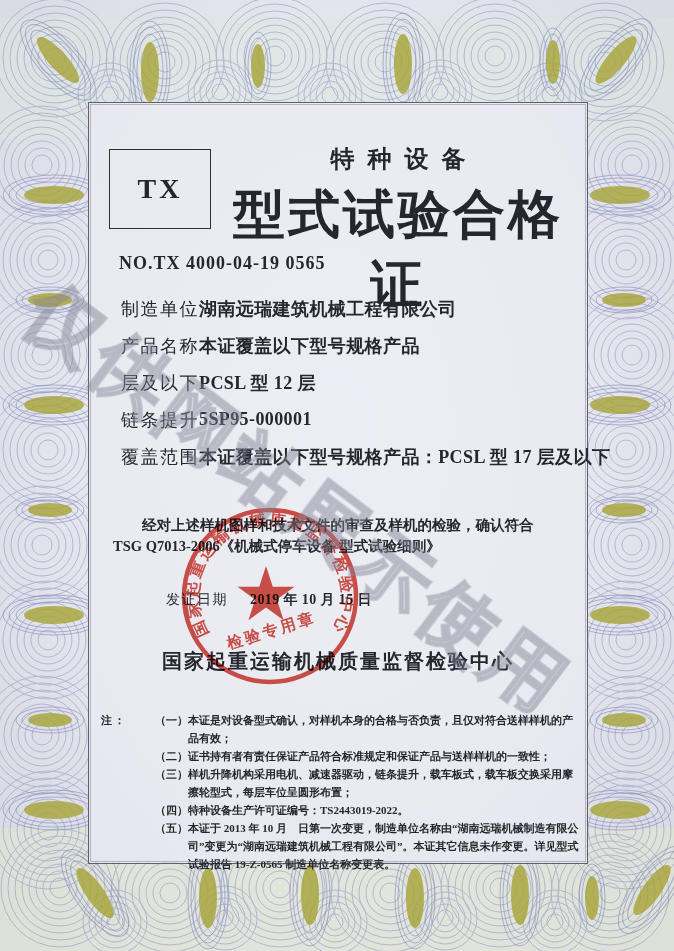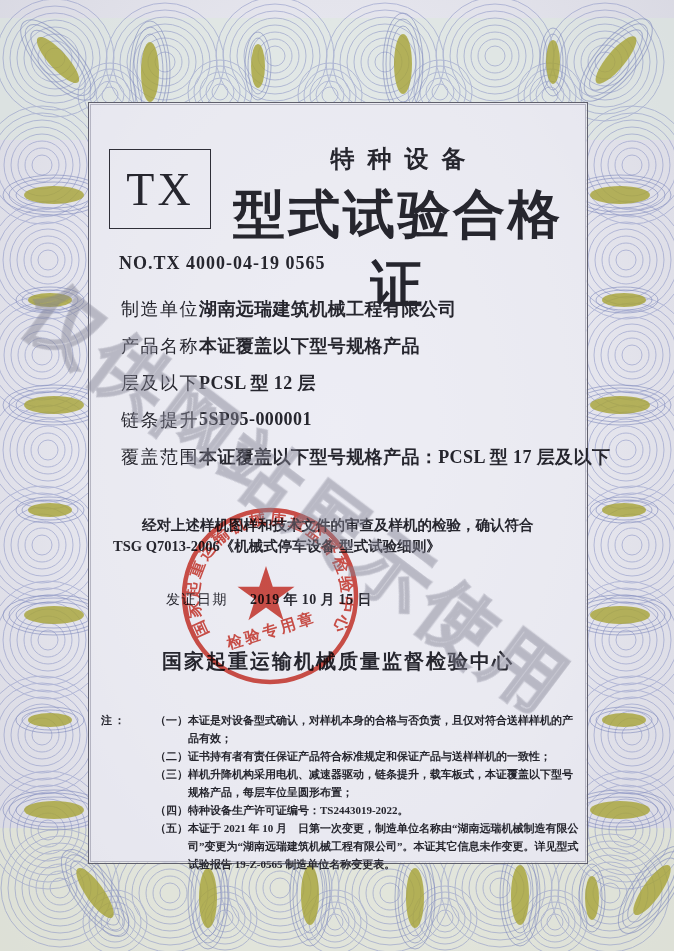--- a/index.html
+++ b/index.html
@@ -24,21 +24,21 @@
   .frame{
     position:absolute;left:88px;top:102px;width:498px;height:760px;
     border:1px solid #60606c;background:rgba(237,237,244,.55);z-index:2;
   }
   .frame::after{content:"";position:absolute;inset:1px;border:1px solid rgba(130,130,148,.5);pointer-events:none;}
 
   .tx-box{
     position:absolute;left:20px;top:46px;width:100px;height:78px;
     border:1.5px solid #2f2f38;display:flex;align-items:center;justify-content:center;
   }
-  .tx-text{font-size:46px;font-weight:normal;letter-spacing:3px;}
+  .tx-text{font-size:28px;font-weight:bold;letter-spacing:3px;}
 
   .titles{position:absolute;left:124px;right:4px;top:40px;text-align:center;}
   .title-small{font-size:24px;font-weight:600;letter-spacing:13px;padding-left:13px;}
   .title-main{margin-top:5px;font-size:52px;font-weight:bold;letter-spacing:3px;}
 
   .cert-no{position:absolute;top:150px;left:30px;right:0;text-align:left;
     font-size:18px;letter-spacing:1px;font-weight:600;}
 
   .fields{position:absolute;top:187px;left:32px;right:8px;}
   .field-row{height:37px;display:flex;align-items:center;font-size:18px;white-space:nowrap;}
@@ -229,23 +229,23 @@
       <span class="fvalue">2019 年 10 月 15 日</span>
     </div>
 
     <div class="authority">国家起重运输机械质量监督检验中心</div>
 
     <div class="notes">
       <span class="notes-label">注：</span>
       <div class="notes-list">
         <div class="note">（一）本证是对设备型式确认，对样机本身的合格与否负责，且仅对符合送样样机的产品有效；</div>
         <div class="note">（二）证书持有者有责任保证产品符合标准规定和保证产品与送样样机的一致性；</div>
-        <div class="note">（三）样机升降机构采用电机、减速器驱动，链条提升，载车板式，本证覆盖以下型号规格产品，每层车位呈圆形布置；</div>
+        <div class="note">（三）样机升降机构采用电机、减速器驱动，链条提升，载车板式，载车板交换采用摩擦轮型式，每层车位呈圆形布置；</div>
         <div class="note">（四）特种设备生产许可证编号：TS2443019-2022。</div>
-        <div class="note">（五）本证于 2021 年 10 月　日第一次变更，制造单位名称由“湖南远瑞机械制造有限公司”变更为“湖南远瑞建筑机械工程有限公司”。本证其它信息未作变更。详见型式试验报告 19-Z-0565 制造单位名称变更表。</div>
+        <div class="note">（五）本证于 2013 年 10 月　日第一次变更，制造单位名称由“湖南远瑞机械制造有限公司”变更为“湖南远瑞建筑机械工程有限公司”。本证其它信息未作变更。详见型式试验报告 19-Z-0565 制造单位名称变更表。</div>
       </div>
     </div>
   </div>
 
   <svg class="seal" viewBox="-100 -100 200 200" aria-hidden="true">
     <circle r="86" fill="none" stroke="#d5463c" stroke-width="4.5"></circle>
     <path id="sealTextArc" d="M -61,38 A 72,72 0 1 1 61,38" fill="none"></path>
     <text font-size="16.5" letter-spacing="2.5" fill="#d5463c" font-weight="bold"><textPath href="#sealTextArc">国家起重运输机械质量监督检验中心</textPath></text>
     <polygon fill="#d5463c" transform="translate(-4,0)" points="0,-30 6.8,-9.3 28.5,-9.3 10.9,3.6 17.6,24.3 0,11.5 -17.6,24.3 -10.9,3.6 -28.5,-9.3 -6.8,-9.3"></polygon>
     <text transform="translate(2,36) rotate(-17)" text-anchor="middle" dominant-baseline="middle" font-size="15.5" letter-spacing="3" fill="#d5463c" font-weight="bold">检验专用章</text>

